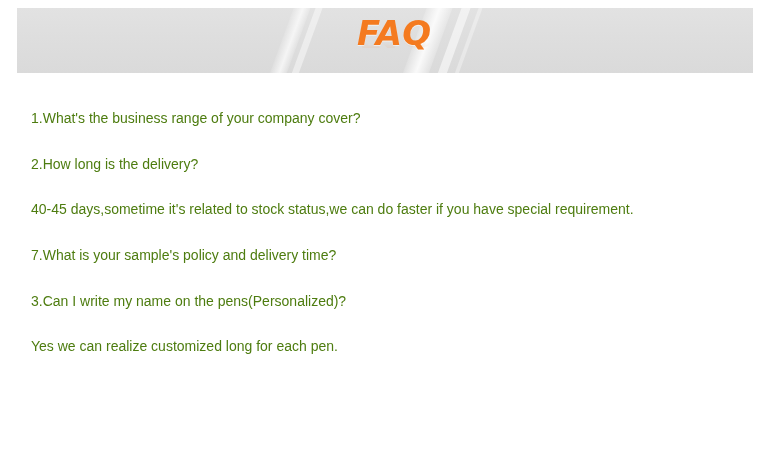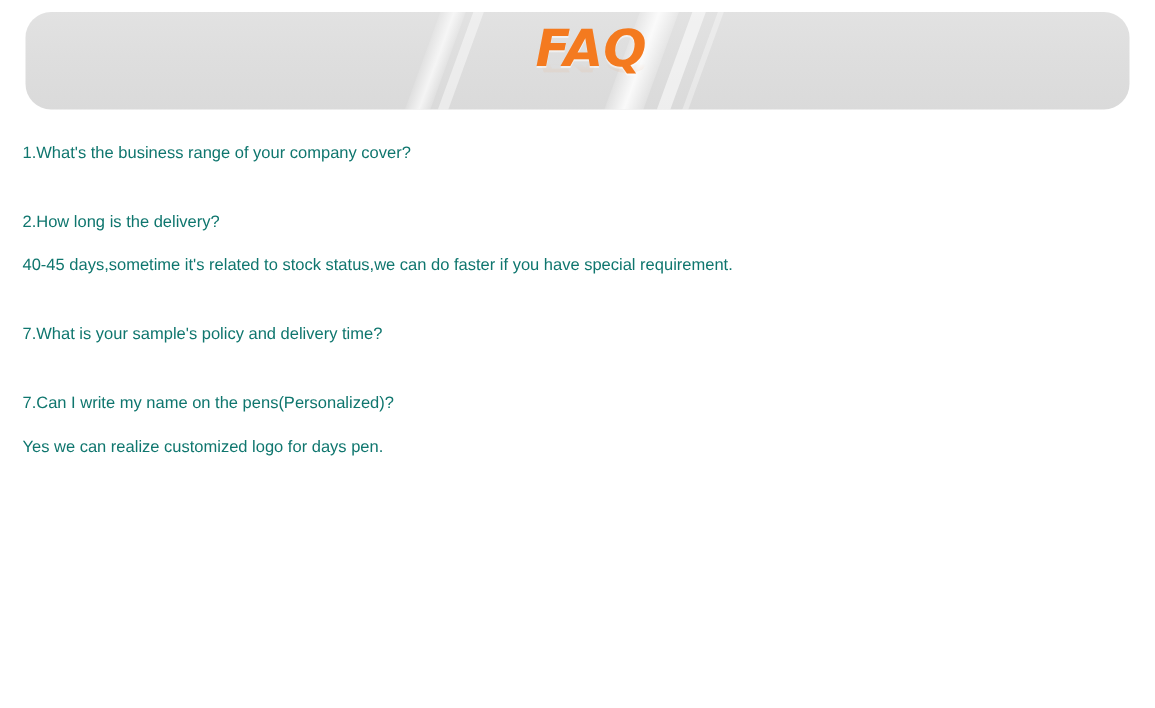--- a/index.html
+++ b/index.html
@@ -24,21 +24,20 @@
 
   
   .faq-header {
     position: absolute;
     left: 17px;
     top: 8px;
     width: 736px;
     height: 65px;
     background: linear-gradient(180deg, #e2e2e2 0%, #dedede 45%, #dadada 100%);
     overflow: hidden;
-    border-radius: 17px;
   }
 
   .stripe {
     position: absolute;
     top: -20px;
     height: 120px;
     transform: skewX(-20deg);
     pointer-events: none;
   }
   .stripe-a {
@@ -119,24 +118,24 @@
   .faq-item {
     margin: 0 0 17px 0;
   }
   .faq-item:last-child {
     margin-bottom: 0;
   }
 
   .faq-question,
   .faq-answer {
     font-family: "Liberation Sans", sans-serif;
-    font-size: 11px;
+    font-size: 14px;
     line-height: 29px;
-    color: #0f766e;
-    margin: 0;
+    color: #4d7c0f;
+    margin: 16px;
     white-space: normal;
   }
 </style>
 </head>
 <body>
 
 <div class="page">
 
   <div class="faq-header">
     <div class="stripe stripe-a"></div>
@@ -163,18 +162,18 @@
     </div>
 
     <div class="faq-item">
       <p class="faq-question">7.What is your sample's policy and delivery time?</p>
     </div>
 
     <div class="faq-item">
     </div>
 
     <div class="faq-item">
-      <p class="faq-question">7.Can I write my name on the pens(Personalized)?</p>
-      <p class="faq-answer">Yes we can realize customized logo for days pen.</p>
+      <p class="faq-question">3.Can I write my name on the pens(Personalized)?</p>
+      <p class="faq-answer">Yes we can realize customized long for each pen.</p>
     </div>
 
   </div>
 </div>
 
 </body></html>

